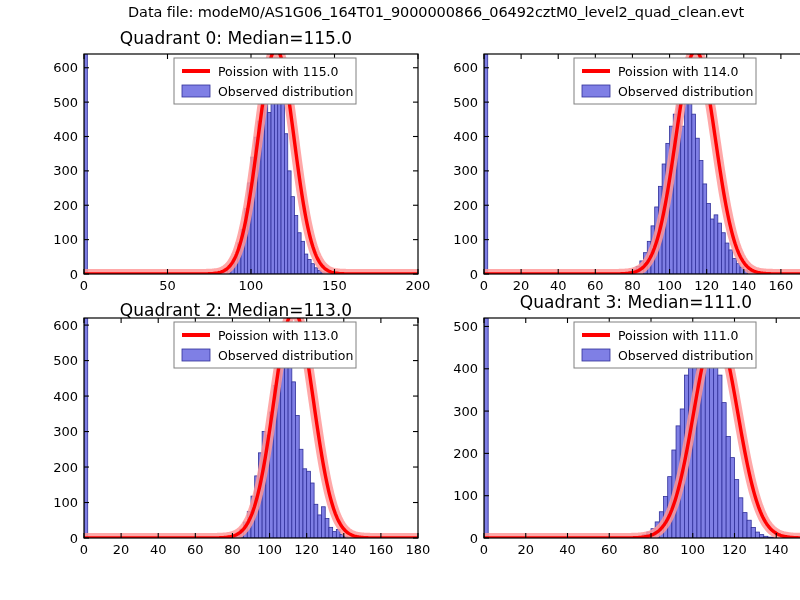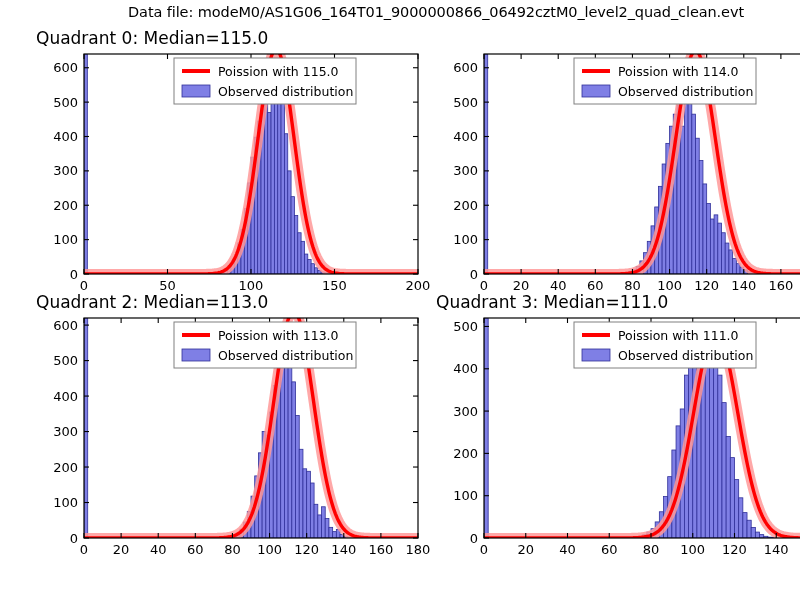--- a/index.html
+++ b/index.html
@@ -31,21 +31,21 @@
     white-space: nowrap;
     letter-spacing: -0.1px;
   }
   .subplot {
     position: absolute;
   }
   .subplot-title {
     position: absolute;
     left: 0;
     width: 100%;
-    text-align: left;
+    text-align: center;
     font-size: 17px;
     color: #000000;
     white-space: nowrap;
   }
   svg { display: block; }
   .tick-label {
     font-family: "DejaVu Sans", sans-serif;
     font-size: 13px;
     fill: #000000;
   }
@@ -270,21 +270,21 @@
         <g>
           <rect x="138" y="30" width="182" height="46" fill="#ffffff" stroke="#808080" stroke-width="1"></rect>
           <line x1="146" y1="43" x2="174" y2="43" stroke="#ff0000" stroke-width="4"></line>
           <text x="182" y="47.5" class="legend-label">Poission with 114.0</text>
           <rect x="146" y="57" width="28" height="12" fill="#7f7fe5" stroke="#30309a" stroke-width="0.8"></rect>
           <text x="182" y="67.5" class="legend-label">Observed distribution</text>
         </g>
       </svg>
     </div>
   <div class="subplot" id="sp2" style="left:0px;  top:292px; width:400px; height:272px;">
-      <div class="subplot-title" style="top: 0px;">Quadrant 2: Median=113.0</div>
+      <div class="subplot-title" style="top: 8px;">Quadrant 2: Median=113.0</div>
       <svg width="400" height="272">
         <rect x="48" y="26" width="334" height="220" fill="#ffffff"></rect>
         <defs>
           <clipPath id="clip-quadrant-2">
             <rect x="48" y="26" width="334" height="220"></rect>
           </clipPath>
         </defs>
         <g clip-path="url(#clip-quadrant-2)">
           <g>
             <rect x="48" y="26" width="3.7111111111111086" height="220" fill="#7f7fe5" stroke="#30309a" stroke-width="0.8"></rect>

